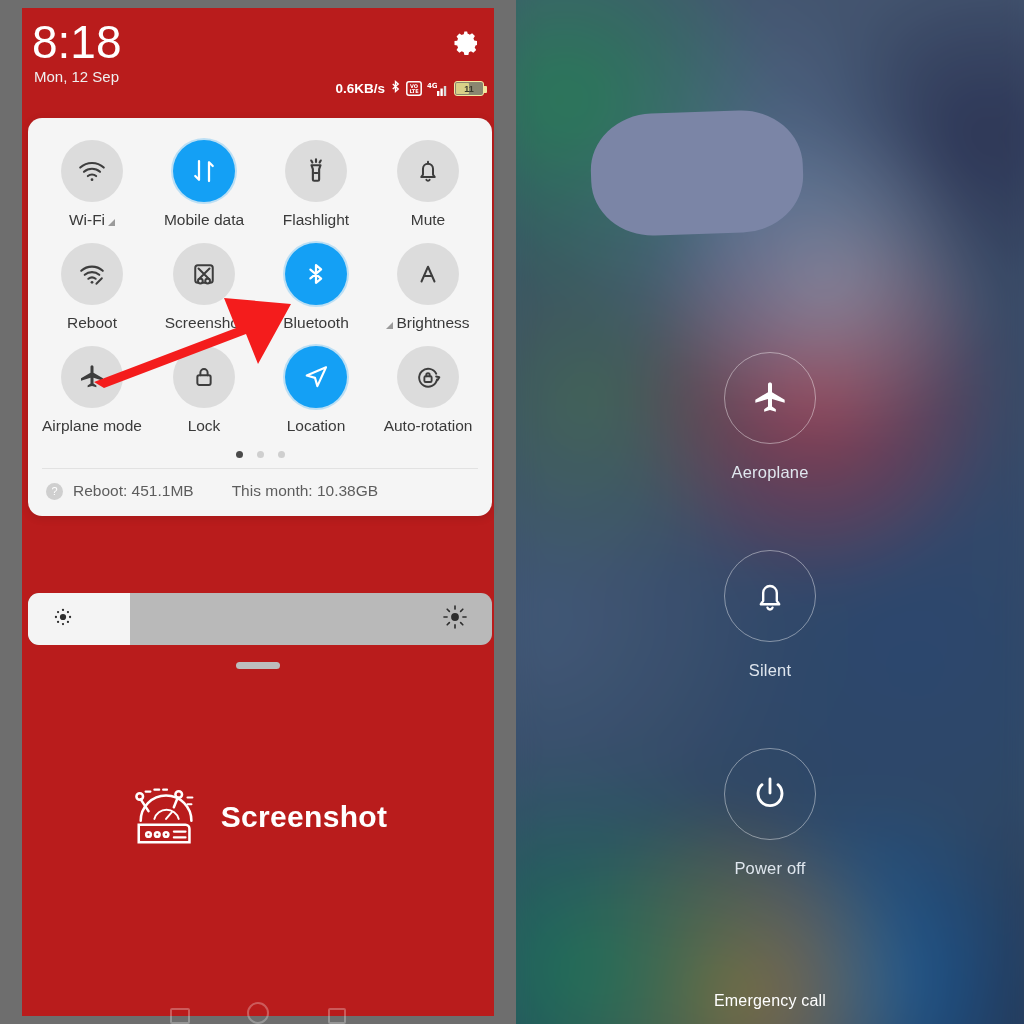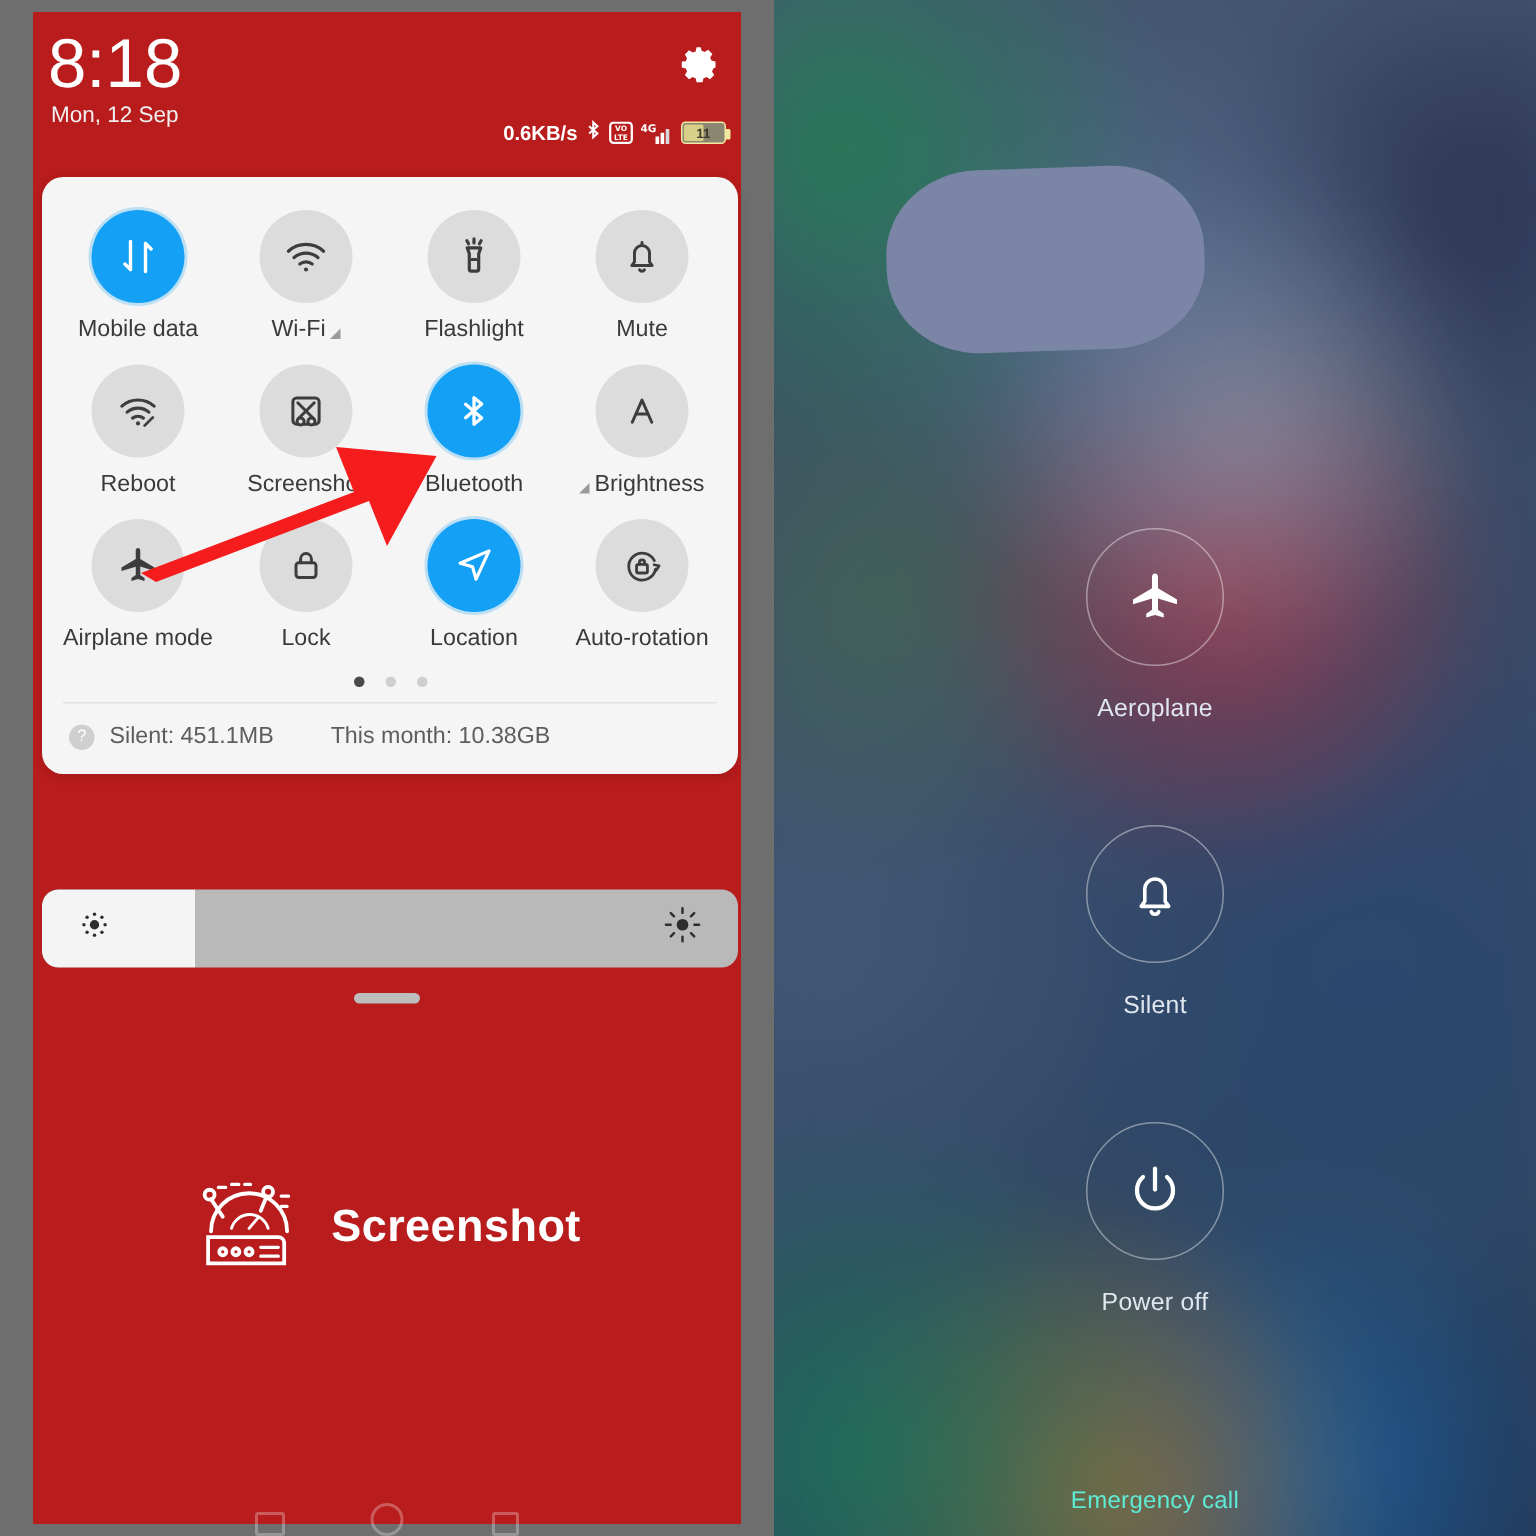--- a/index.html
+++ b/index.html
@@ -160,21 +160,21 @@
     width:92px;height:92px;border-radius:50%;
     border:1.4px solid rgba(255,255,255,.42);
     display:flex;align-items:center;justify-content:center;
     color:#ffffff;
   }
   .pw-label {
     margin-top:19px; font-size:16.5px; color:#dfe6ee; letter-spacing:.2px;
   }
   .emerg {
     position:absolute; left:0; right:0; bottom:14px; text-align:center;
-    font-size:16px; color:#5eead4; letter-spacing:.2px;
+    font-size:16px; color:#ffffff; letter-spacing:.2px;
   }
 
   
   .arrow-svg { position:absolute; pointer-events:none; }
   #arrow-diag { left:86px; top:282px; }
 </style>
 </head>
 <body>
 
 <div id="root">
@@ -219,42 +219,42 @@
             <i class="batt-fill"></i>
             <span>11</span>
           </span>
         </div>
       </div>
 
       <div class="qs-card">
         <div class="qs-grid">
 
           <div class="qs-tile">
-            <div class="tile-circle on">
-              <svg width="30" height="30" viewBox="0 0 24 24" fill="none" stroke="currentColor" stroke-width="1.8" stroke-linecap="round" stroke-linejoin="round">
-                <path d="M8 4v15M8 19l-3-3M16 20V5M16 5l3 3"></path>
-              </svg>
-            </div>
-            <div class="tile-label">
-              <span>Mobile data</span>
-            </div>
-          </div>
-
-          <div class="qs-tile">
             <div class="tile-circle">
               <svg width="30" height="30" viewBox="0 0 24 24" fill="none" stroke="currentColor" stroke-width="1.7" stroke-linecap="round">
                 <path d="M2.6 9.2a14 14 0 0 1 18.8 0"></path>
                 <path d="M5.6 12.6a9.6 9.6 0 0 1 12.8 0"></path>
                 <path d="M8.7 16a5.2 5.2 0 0 1 6.6 0"></path>
                 <circle cx="12" cy="18.9" r="1.1" fill="currentColor" stroke="none"></circle>
               </svg>
             </div>
             <div class="tile-label">
               <span>Wi-Fi</span>
               <i class="caret-tri"></i>
+            </div>
+          </div>
+
+          <div class="qs-tile">
+            <div class="tile-circle on">
+              <svg width="30" height="30" viewBox="0 0 24 24" fill="none" stroke="currentColor" stroke-width="1.8" stroke-linecap="round" stroke-linejoin="round">
+                <path d="M8 4v15M8 19l-3-3M16 20V5M16 5l3 3"></path>
+              </svg>
+            </div>
+            <div class="tile-label">
+              <span>Mobile data</span>
             </div>
           </div>
 
           <div class="qs-tile">
             <div class="tile-circle">
               <svg width="30" height="30" viewBox="0 0 24 24" fill="none" stroke="currentColor" stroke-width="1.7" stroke-linecap="round" stroke-linejoin="round">
                 <path d="M8.4 7.4h7.2l-1.1 3.1v8.3a1 1 0 0 1-1 1h-3a1 1 0 0 1-1-1v-8.3z"></path>
                 <path d="M12 2.6v2.2M8.2 3.6l.9 1.6M15.8 3.6l-.9 1.6"></path>
                 <path d="M10.9 13.6h2.2"></path>
               </svg>
@@ -382,21 +382,21 @@
         <div class="dots">
           <i class="dot active"></i>
           <i class="dot"></i>
           <i class="dot"></i>
         </div>
 
         <div class="qs-sep"></div>
 
         <div class="qs-usage">
           <span class="usage-ic">?</span>
-          <span>Silent: 451.1MB</span>
+          <span>Reboot: 451.1MB</span>
           <span class="usage-gap"></span>
           <span>This month: 10.38GB</span>
         </div>
       </div>
 
       <div class="bright-wrap">
         <i class="bright-fill" style="width: 22%;"></i>
         <span class="bright-ic-l">
           <svg width="22" height="22" viewBox="0 0 24 24" fill="#2e2e2e">
             <circle cx="12" cy="12" r="3.4"></circle>

